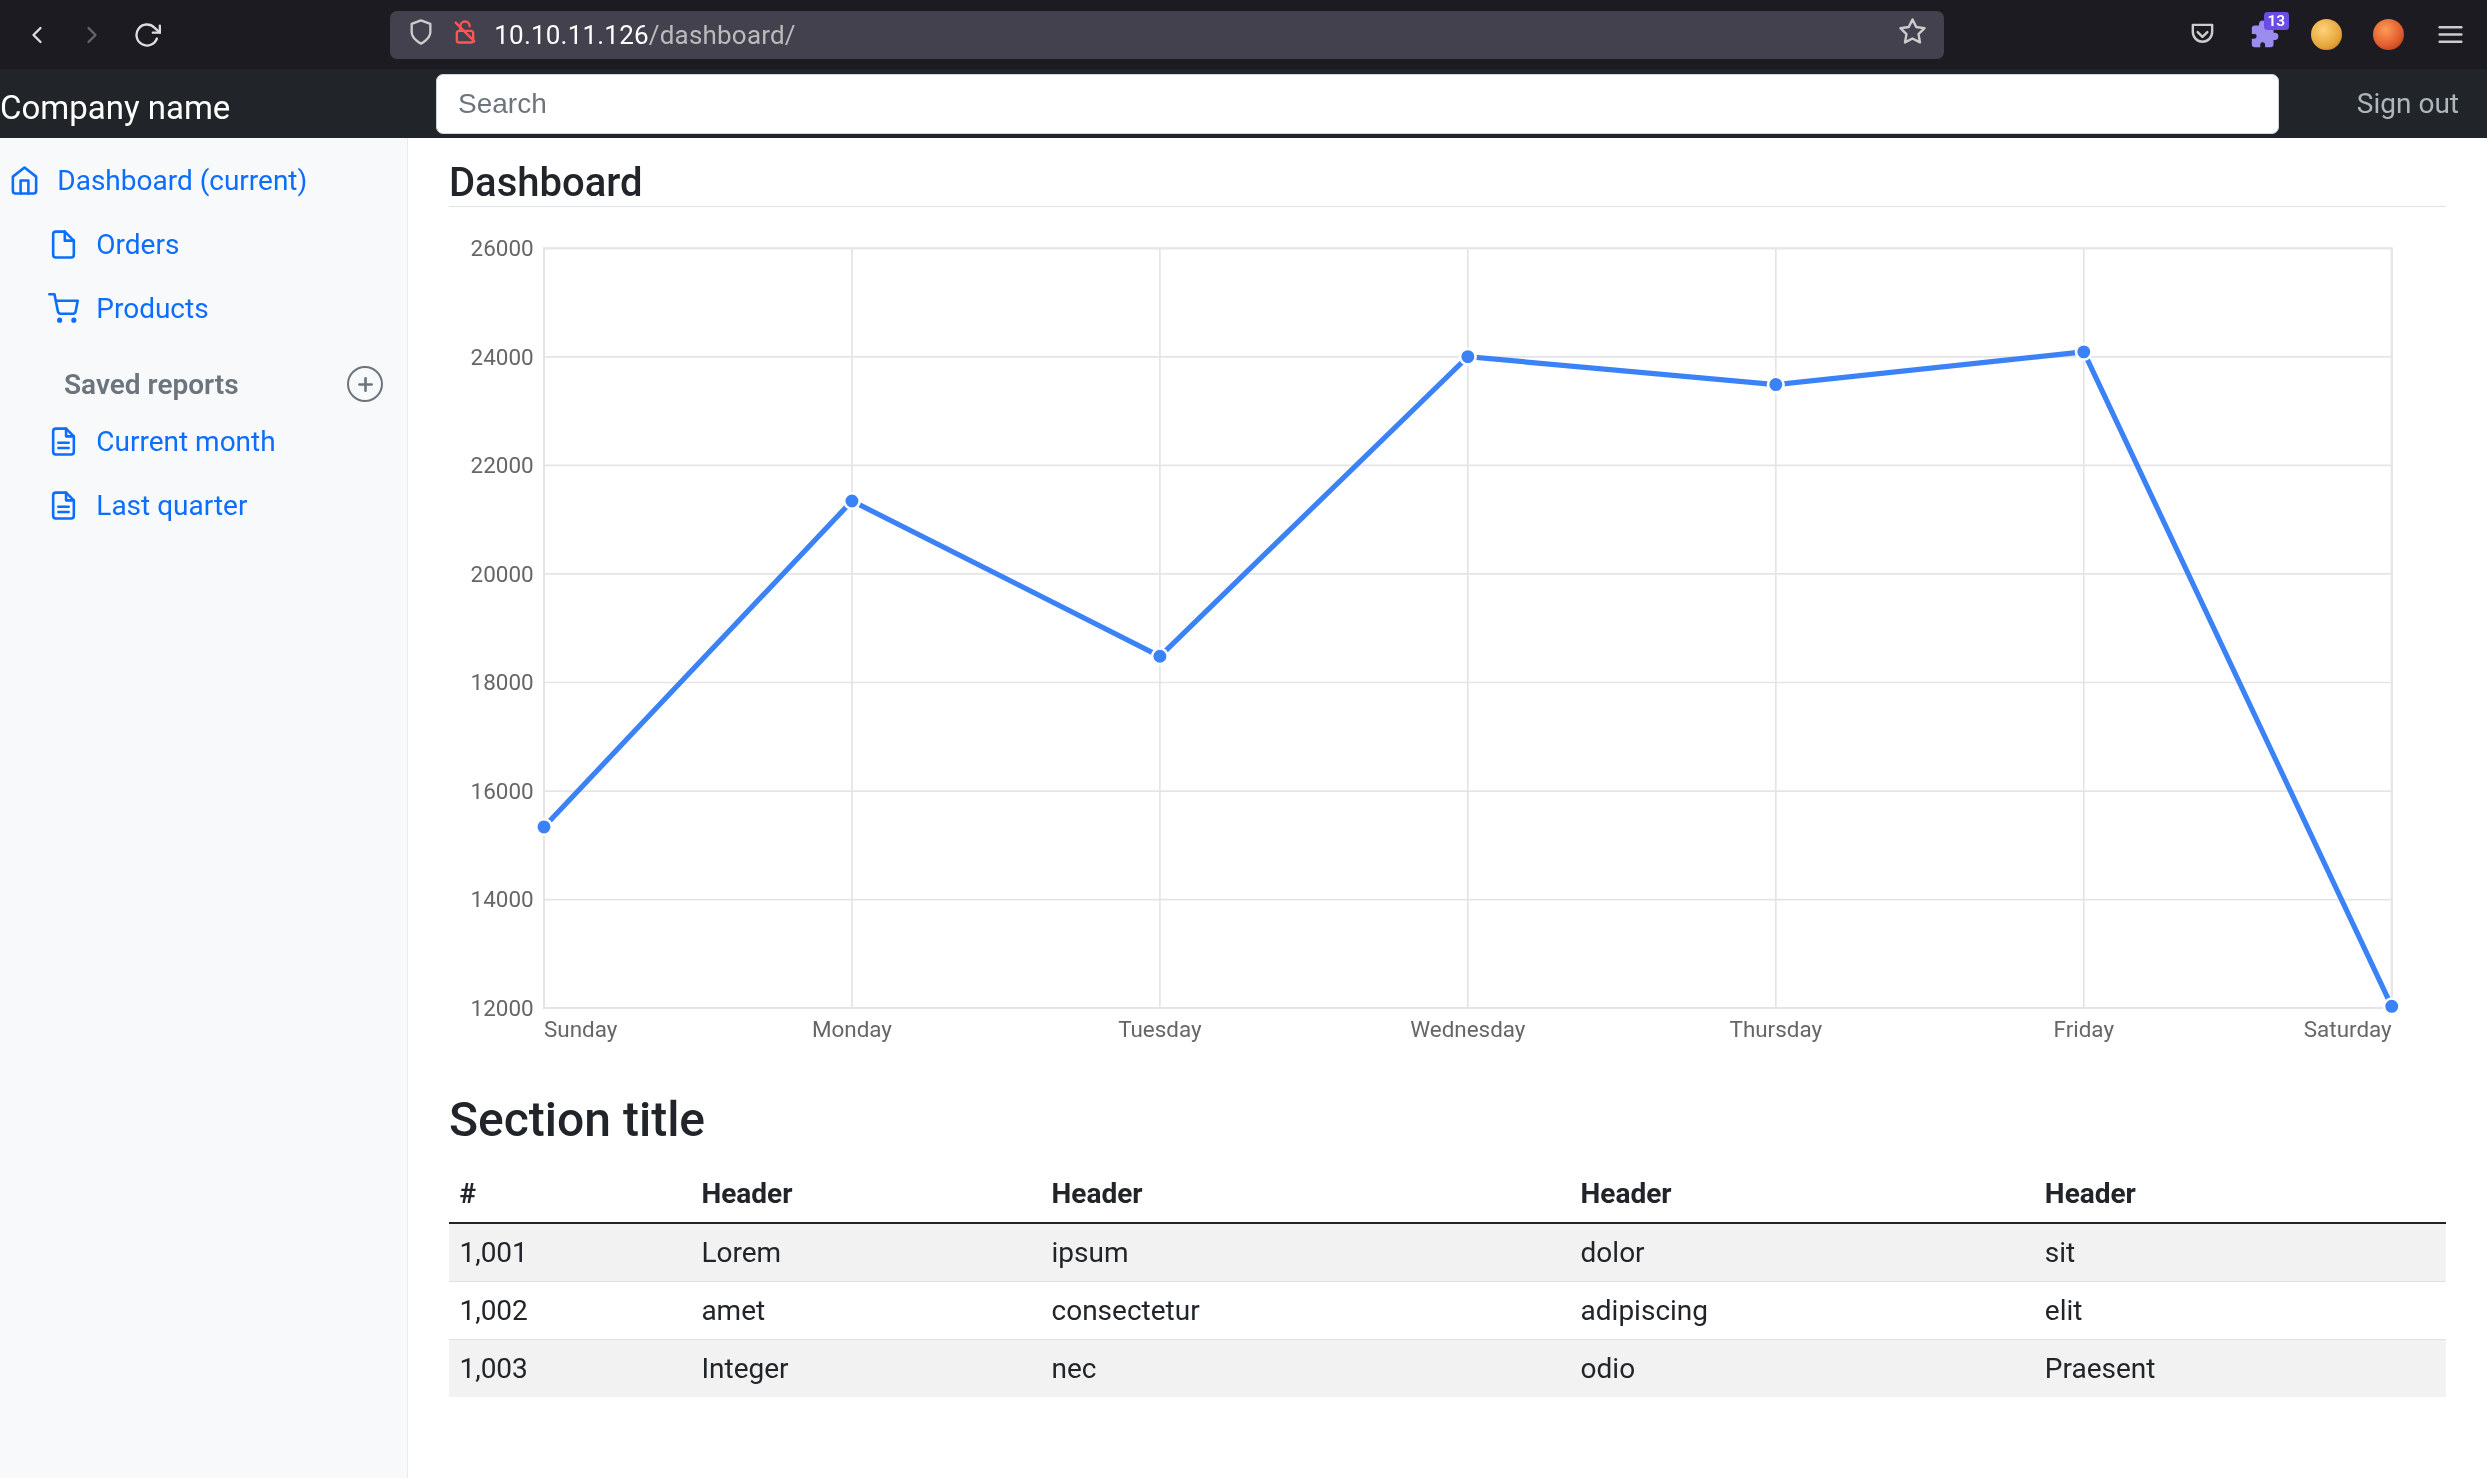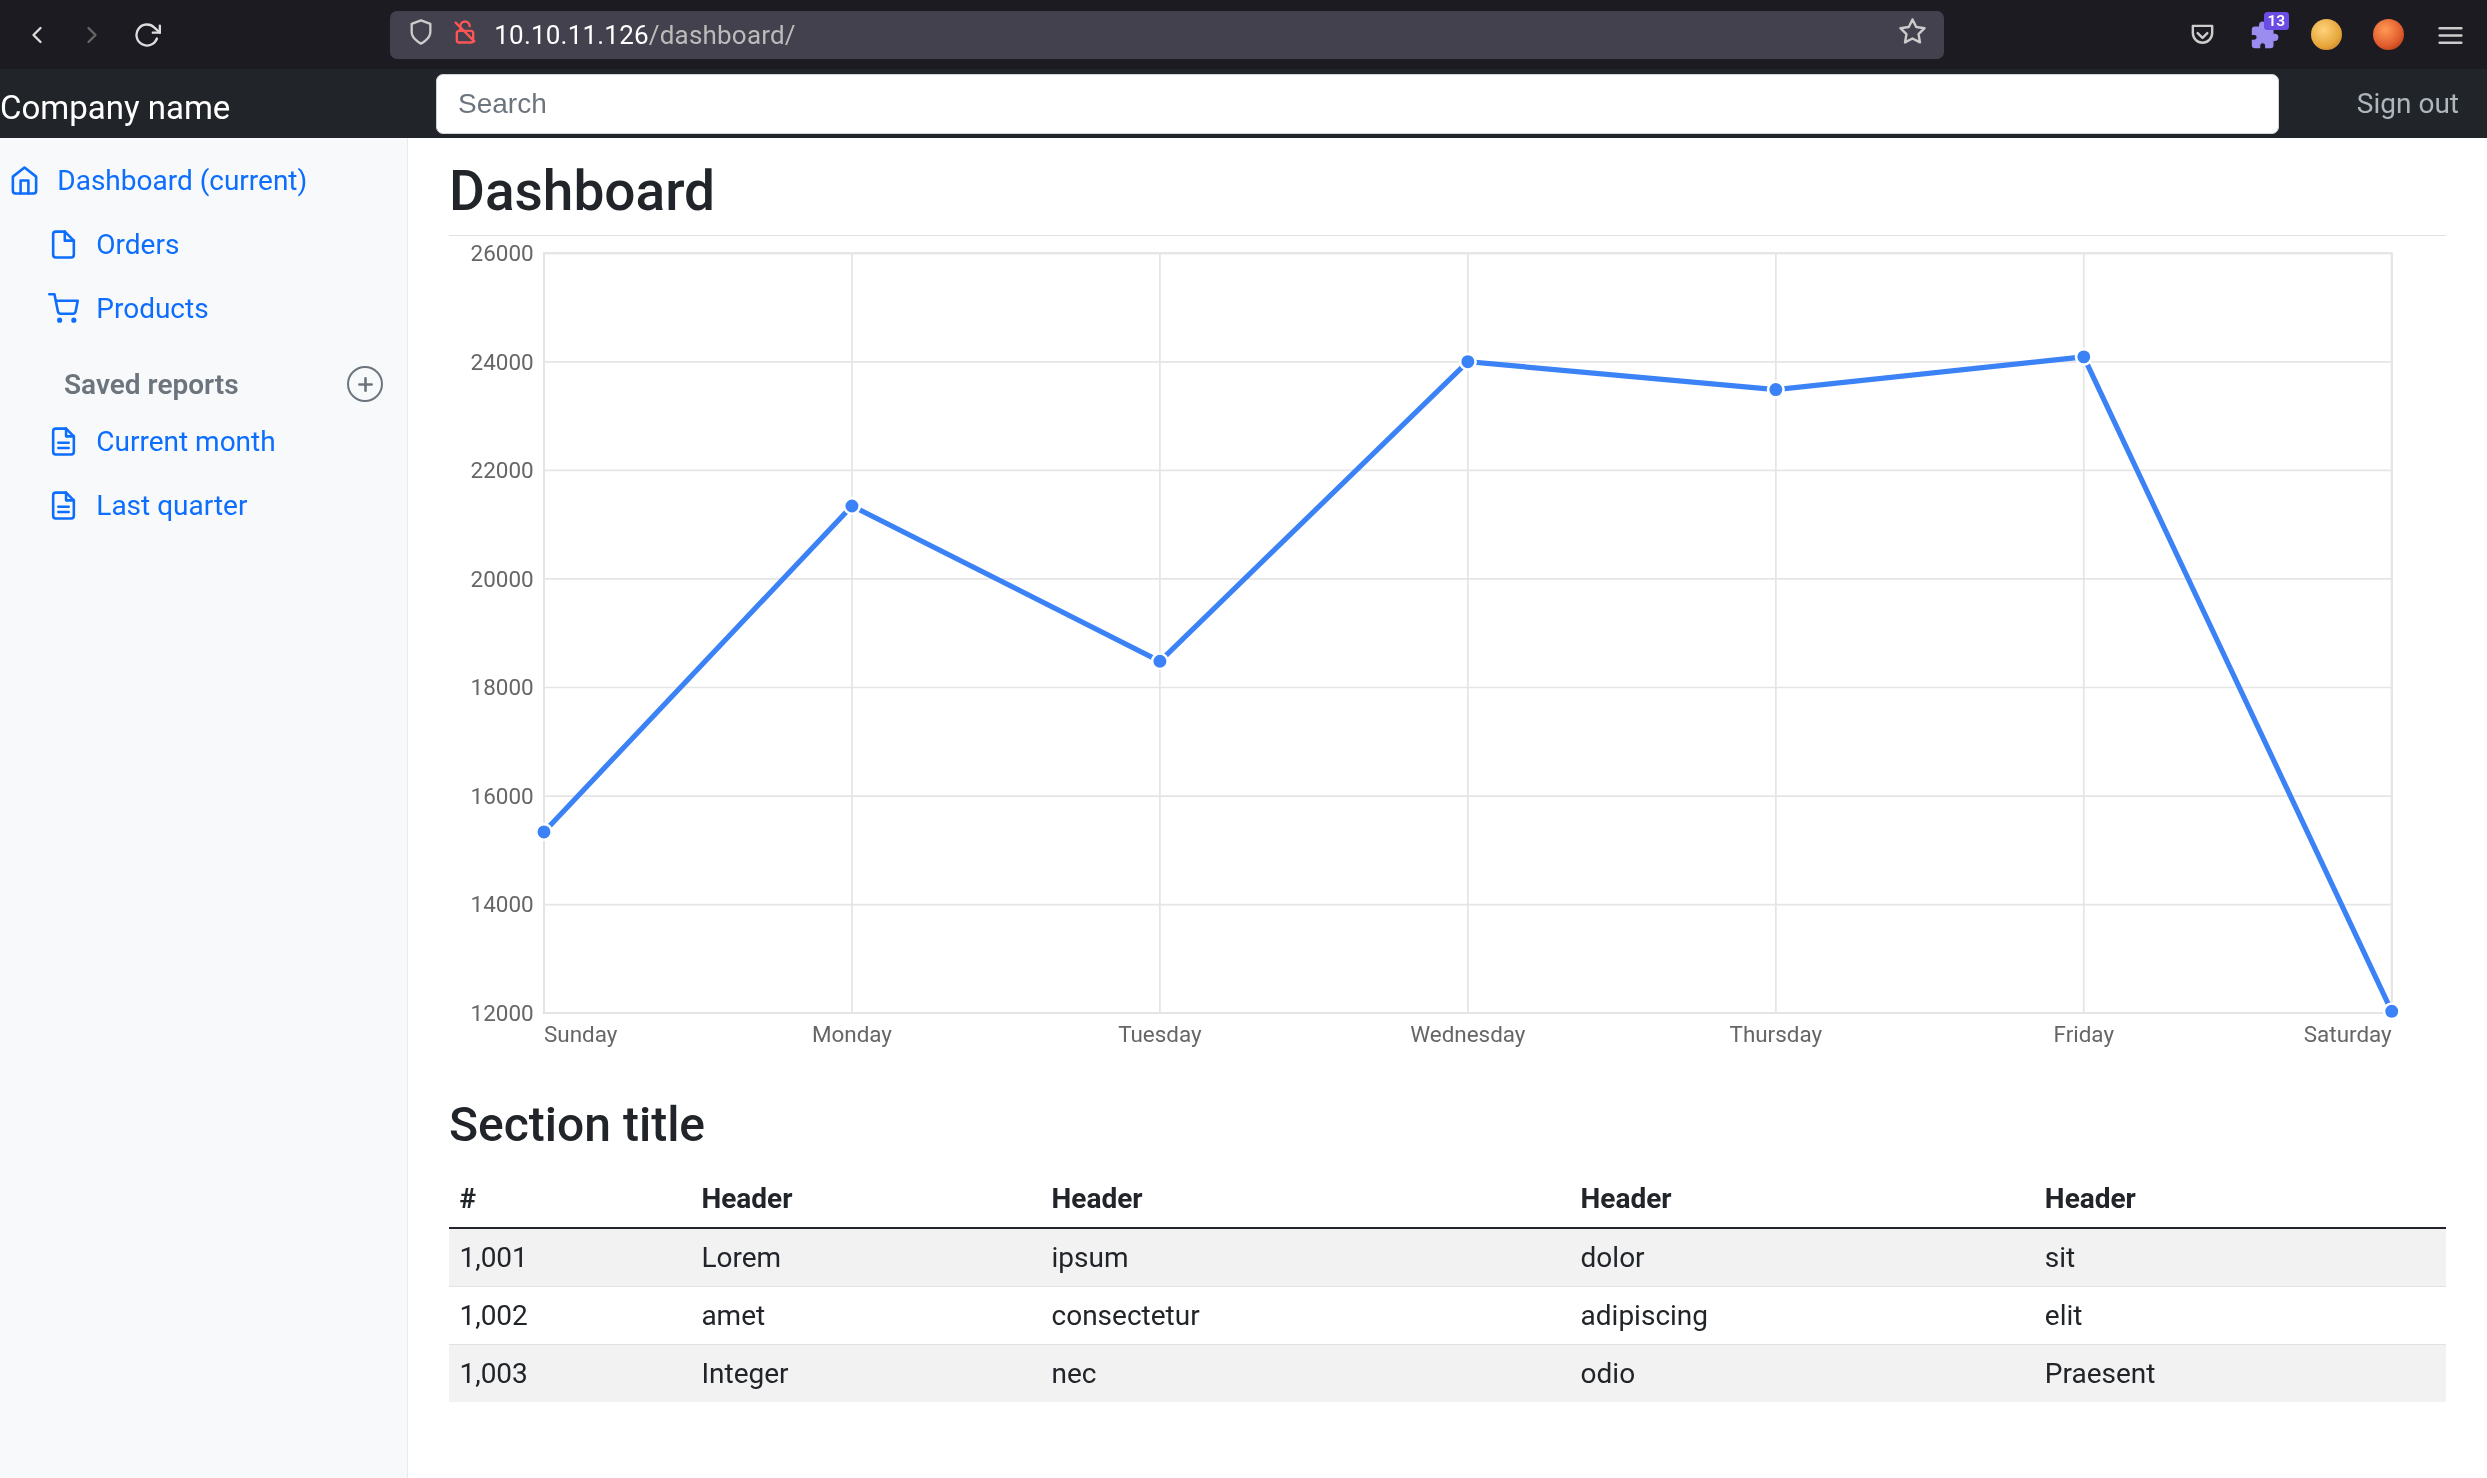--- a/index.html
+++ b/index.html
@@ -36,21 +36,21 @@
     padding: 0 17.3px;
     gap: 15.5px;
     color:#fff;
     font-size: 26px;
     margin-left: 207px;
   }
   .url-bar .url-text { color:#fff; font-weight:400; letter-spacing:0.2px;}
   .url-bar .url-path { color:#bbb; }
   .url-bar .spacer { flex:1; }
   .chrome-right { margin-left:auto; display:flex; align-items:center; gap: 31px; }
-  .chrome-icon { width:31px; height:31px; display:flex; align-items:flex-end; justify-content:center; color:#ddd; position:relative;}
+  .chrome-icon { width:31px; height:31px; display:flex; align-items:center; justify-content:center; color:#ddd; position:relative;}
   .badge13 {
     position:absolute; top:-7px; right:-8.6px;
     background:#6b4de6; color:#fff; font-size:15.5px; padding:0 3.5px;
     border-radius:3.5px; font-weight:600;
   }
   .ext-icon {
     width:31px; height:31px; border-radius:50%;
   }
   .ext1 { background: radial-gradient(circle at 40% 35%, #ffd27a 0%, #e6a63b 60%, #b96f1f 100%); }
   .ext2 { background: radial-gradient(circle at 40% 35%, #ff9a55 0%, #e05a2d 60%, #8f2d00 100%); }
@@ -131,24 +131,24 @@
     width:36px; height:36px; border:2.6px solid #6c757d; border-radius:50%;
     display:flex; align-items:center; justify-content:center; color:#6c757d; font-size:24px; cursor:pointer;
   }
 
   .main {
     flex:1;
     padding: 21px 41px 0 41px;
     overflow:hidden;
   }
   .page-title {
-    font-size: 55px;
+    font-size: 40px;
     font-weight: 500;
-    padding-bottom: 12px;
     border-bottom: 0.9px solid #dee2e6;
+    margin-bottom: 24px;
   }
 
   
   .chart-wrap { width: 100%; }
   svg.chart { width: 1960px; height: 829px; display:block; }
   .gridline { stroke:#e5e5e5; stroke-width:2; }
   .chart-border { stroke:#d6d6d6; stroke-width:2; fill:none; }
   .tick-label { fill:#666; font-size:26px; }
   .line-path { fill:none; stroke:#3b82f6; stroke-width:6; }
   .pt { fill:#3b82f6; stroke:#fff; stroke-width:3; }

